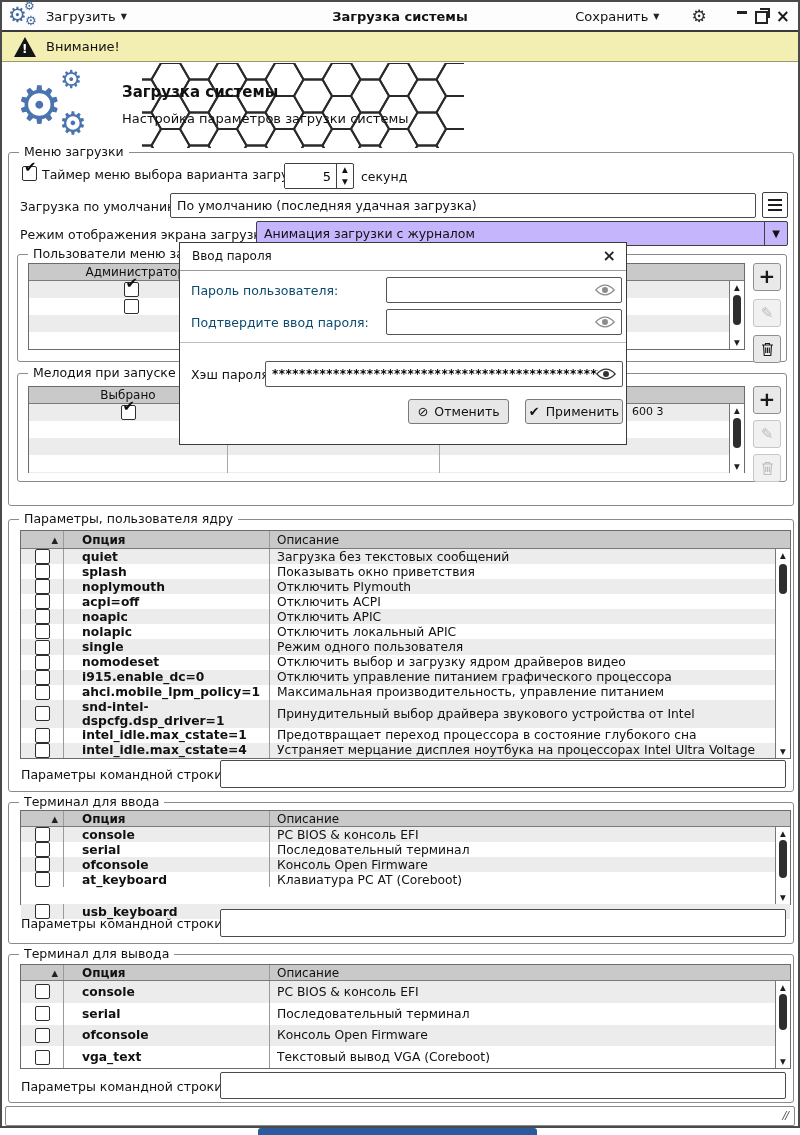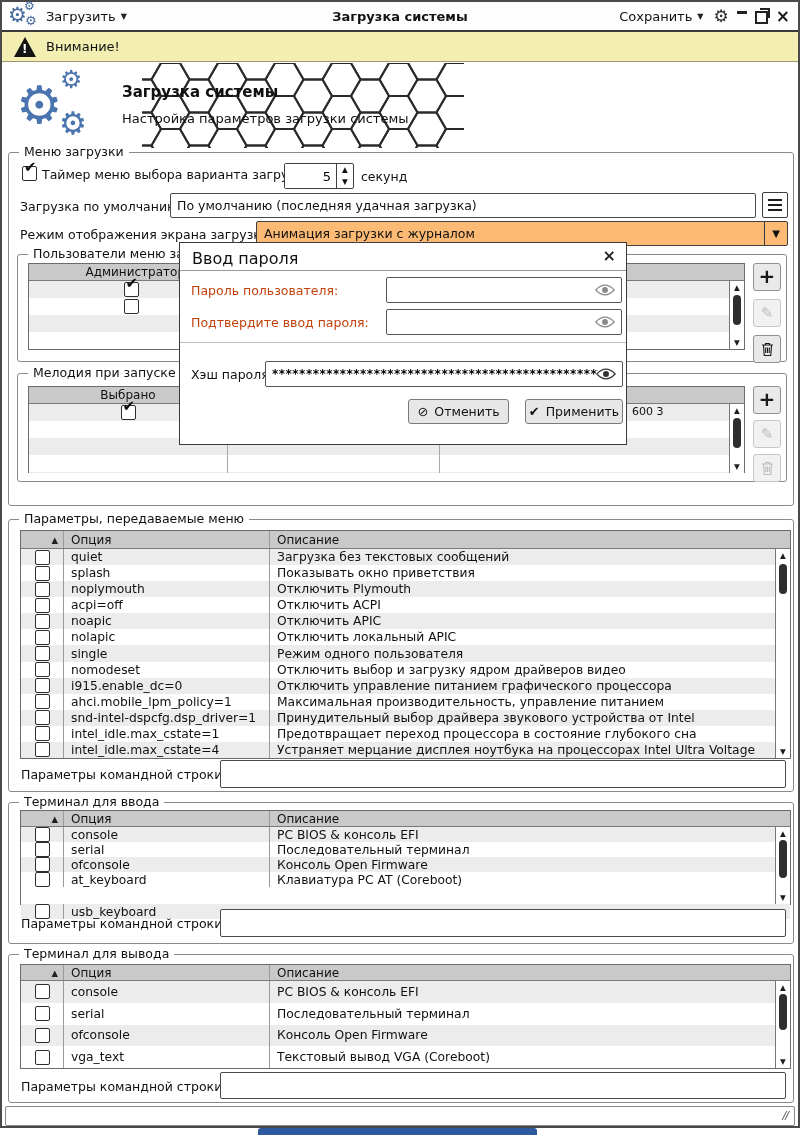--- a/index.html
+++ b/index.html
@@ -10,21 +10,21 @@
 
   
   .titlebar{position:absolute;left:0;right:0;top:0;height:30px;border-bottom:2px solid #3a3a3a;background:#fdfdfd;display:flex;align-items:center;padding:0 8px;box-sizing:border-box;}
   .appicon{position:relative;width:30px;height:26px;color:#44699f;flex:0 0 auto;}
   .appicon .g1{position:absolute;left:-2px;top:2px;font-size:21px;line-height:21px;}
   .appicon .g2{position:absolute;left:14px;top:-3px;font-size:12px;line-height:12px;}
   .appicon .g3{position:absolute;left:15px;top:11px;font-size:13px;line-height:13px;}
   .menuitem{font-size:13px;display:flex;align-items:center;gap:5px;padding:3px 6px;cursor:default;}
   .menuitem .caret{font-size:8px;color:#222;}
   .wtitle{position:absolute;left:50%;transform:translateX(-50%);font-size:13px;font-weight:bold;}
-  .tb-right{margin-left:auto;display:flex;align-items:center;gap:4px;}
+  .tb-right{margin-left:auto;display:flex;align-items:center;gap:26px;}
   .tb-gear{font-size:17px;color:#2c2c2c;line-height:17px;}
   .winctl{display:flex;align-items:flex-start;gap:8px;margin-left:4px;}
   .wc-min{width:10px;height:3px;background:#222;margin-top:3px;}
   .wc-max{width:9px;height:9px;border:2px solid #222;position:relative;margin-top:3px;}
   .wc-max::before{content:"";position:absolute;left:3px;top:-5px;width:8px;height:8px;border:2px solid #222;border-left:none;border-bottom:none;}
   .wc-close{font-size:17px;line-height:16px;font-weight:bold;color:#1a1a1a;}
 
   
   .warnbar{position:absolute;left:0;right:0;top:30px;height:30px;background:#f3eeb2;border-bottom:1px solid #9e9870;display:flex;align-items:center;gap:10px;padding:0 12px;box-sizing:border-box;}
   .warn-tri{width:0;height:0;border-left:11px solid transparent;border-right:11px solid transparent;border-bottom:20px solid #141414;position:relative;}
@@ -47,34 +47,34 @@
 
   
   .tinput{position:absolute;border:1.4px solid #4a4a4a;border-radius:2px;background:#fff;font:12.5px "DejaVu Sans",sans-serif;padding:0 6px;box-sizing:border-box;color:#111;}
   .lab{position:absolute;font-size:12.5px;white-space:nowrap;}
   .cb{display:inline-block;width:13px;height:13px;border:1.6px solid #2e2e2e;border-radius:2px;background:#fff;position:relative;box-sizing:content-box;}
   .cb.on::after{content:"✔";position:absolute;left:1px;top:-9px;font-size:15px;color:#0d0d0d;}
   .spin{position:absolute;display:flex;border:1.6px solid #3f3f3f;border-radius:2px;background:#fff;box-sizing:border-box;}
   .spin input{width:44px;border:none;outline:none;text-align:right;font:13px "DejaVu Sans",sans-serif;padding-right:5px;}
   .spin .arrows{width:16px;border-left:1.6px solid #3f3f3f;display:flex;flex-direction:column;}
   .spin .arrows span{flex:1;font-size:7.5px;line-height:11px;text-align:center;color:#111;}
-  .combo{position:absolute;display:flex;align-items:stretch;border:1.6px solid #3f3f3f;border-radius:2px;background:#fdba74;box-sizing:border-box;}
+  .combo{position:absolute;display:flex;align-items:stretch;border:1.6px solid #3f3f3f;border-radius:2px;background:#c4b5fd;box-sizing:border-box;}
   .combo .val{flex:1;font-size:12.5px;display:flex;align-items:center;padding-left:7px;}
   .combo .cbtn{width:22px;border-left:1.6px solid #3f3f3f;display:flex;align-items:center;justify-content:center;font-size:10px;color:#111;}
   .burger{position:absolute;width:26px;height:26px;border:1.6px solid #3f3f3f;border-radius:2px;background:#fff;display:flex;flex-direction:column;align-items:center;justify-content:center;gap:2.5px;box-sizing:border-box;}
   .burger i{display:block;width:14px;height:2.4px;background:#1c1c1c;}
 
   
   .tbl{position:absolute;border:1px solid #6b6b6b;background:#fff;box-sizing:border-box;}
   .thead{display:flex;align-items:center;background:#c9c9c9;border-bottom:1px solid #7a7a7a;font-size:12px;box-sizing:border-box;}
   .tbody{position:relative;}
   .trow{display:flex;align-items:center;font-size:12.3px;box-sizing:border-box;}
   .trow:nth-child(odd){background:#ececec;}
   .c-sel{width:42px;display:flex;justify-content:center;align-items:center;box-sizing:border-box;}
-  .c-opt{width:206px;border-left:1px solid #9a9a9a;padding-left:7px;box-sizing:border-box;align-self:stretch;display:flex;align-items:center;}
+  .c-opt{width:206px;border-left:1px solid #9a9a9a;padding-left:18px;box-sizing:border-box;align-self:stretch;display:flex;align-items:center;font-weight:bold;}
   .c-desc{flex:1;border-left:1px solid #9a9a9a;padding-left:7px;box-sizing:border-box;align-self:stretch;display:flex;align-items:center;overflow:hidden;white-space:nowrap;}
   .h-sort{width:42px;text-align:right;padding-right:5px;font-size:8.5px;box-sizing:border-box;color:#222;}
   .vscroll{position:absolute;top:0;right:0;bottom:0;width:15px;border-left:1px solid #777;background:#fff;box-sizing:border-box;}
   .vs-up{position:absolute;top:2px;left:0;right:0;text-align:center;font-size:7.5px;color:#1d1d1d;}
   .vs-dn{position:absolute;bottom:2px;left:0;right:0;text-align:center;font-size:7.5px;color:#1d1d1d;}
   .vs-th{position:absolute;left:3px;width:8px;background:#2e2e2e;border-radius:4px;}
 
   
   .stripes{background:repeating-linear-gradient(to bottom,#ececec 0 17px,#ffffff 17px 34px);}
   .u-head{height:17px;display:flex;align-items:center;background:#c9c9c9;border-bottom:1px solid #7a7a7a;font-size:12px;box-sizing:border-box;}
@@ -88,26 +88,26 @@
   .melody-frag{position:absolute;left:603px;top:1px;font-size:11px;}
 
   
   .sbtn{position:absolute;width:28px;height:28px;border:1px solid #8f8f8f;border-radius:3px;background:#e9e9e9;display:flex;align-items:center;justify-content:center;box-sizing:border-box;color:#1a1a1a;}
   .sbtn.plus{font-size:20px;font-weight:bold;padding-bottom:2px;}
   .sbtn.pen{font-size:15px;}
   .sbtn.dis{background:#f1f1f1;border-color:#c6c6c6;color:#bdbdbd;}
 
   
   .dlg{position:absolute;left:177px;top:240px;width:448px;height:203px;background:#fff;border:1.5px solid #3a3a3a;box-sizing:border-box;z-index:40;}
-  .dlg-title{position:absolute;left:12px;top:6px;font-size:16px;}
+  .dlg-title{position:absolute;left:12px;top:6px;font-size:12px;}
   .dlg-close{position:absolute;right:10px;top:3px;font-size:16px;font-weight:bold;color:#222;}
   .dlg-sep{position:absolute;left:0;right:0;top:27px;height:1px;background:#9a9a9a;}
   .dlg-sep2{position:absolute;left:0;right:0;top:99px;height:1px;background:#bdbdbd;}
   .dlg .lab{font-size:12.5px;}
-  .dlg .dim{color:#c2410c;}
+  .dlg .dim{color:#0c4a6e;}
   .pwfield{position:absolute;height:26px;}
   .pwfield input{width:100%;height:100%;border:1.4px solid #555;border-radius:2px;box-sizing:border-box;font:12px "DejaVu Sans",sans-serif;padding:0 24px 0 6px;letter-spacing:.5px;font-weight:bold;}
   .pwfield .eye{position:absolute;right:6px;top:6px;}
   .dlg-btn{position:absolute;top:156px;height:25px;border:1px solid #7a7a7a;border-radius:3px;background:#e7e7e7;display:flex;align-items:center;justify-content:center;gap:6px;font-size:12.5px;box-sizing:border-box;color:#111;}
   .dlg-btn .ic{font-size:13px;}
 
   
   .statusbar{position:absolute;left:3px;top:1104px;width:790px;height:20px;border:1px solid #8a8a8a;border-radius:2px;background:#fff;box-sizing:border-box;}
   .grip{position:absolute;right:6px;top:2px;font-size:11px;color:#555;font-style:italic;letter-spacing:-1px;}
   .taskbar-strip{position:absolute;left:258px;top:1128px;width:279px;height:7px;background:#2d5a9e;border-radius:3px 3px 0 0;}
@@ -276,21 +276,21 @@
           <span>✎</span>
         </span>
     <span class="sbtn dis" style="left:735px;top:80px;">
       <svg width="13" height="15" viewBox="0 0 13 15">
             <path d="M1 3h11M4.5 3V1.5h4V3M2.5 3l.7 10.5h6.6L10.5 3M4.7 5.5v5.5M6.5 5.5v5.5M8.3 5.5v5.5" stroke="currentColor" stroke-width="1.1" fill="none"></path>
           </svg>
     </span>
   </div>
 
   <div class="gb" style="left:6px;top:517px;width:786px;height:273px;">
-    <span class="legend">Параметры, передаваемые меню</span>
+    <span class="legend">Параметры, пользователя ядру</span>
     <div class="tbl" style="left:11px;top:10px;width:771px;height:229px;">
       <div class="thead" style="height:18px;">
         <span class="h-sort">▲</span>
         <span class="c-opt">Опция</span>
         <span class="c-desc">Описание</span>
       </div>
       <div class="tbody" style="height:209px;display:flex;flex-direction:column;">
         <div style="display:flex;flex-direction:column;flex:1;">
 
         <div class="trow" style="flex:1;">

